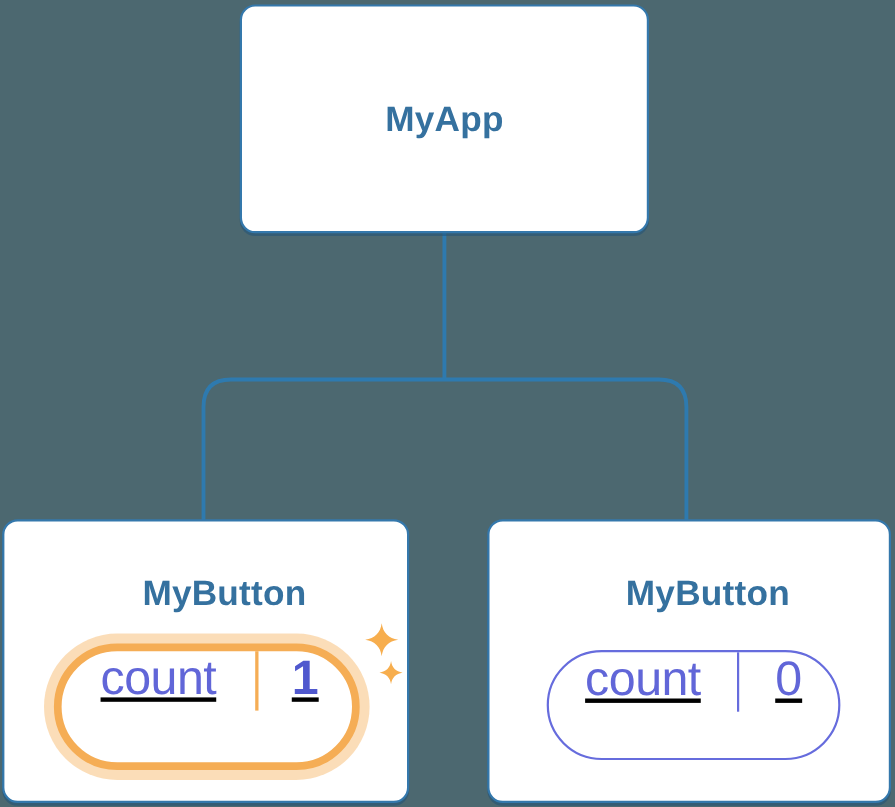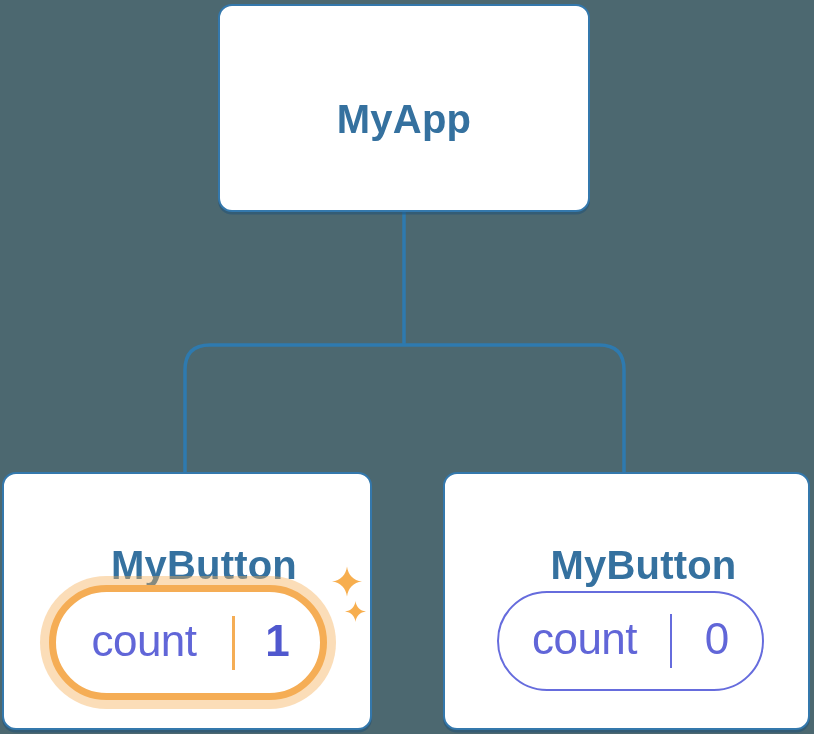--- a/index.html
+++ b/index.html
@@ -36,38 +36,38 @@
   .card-root {
     left: 218px; top: 4px;
     width: 372px; height: 208px;
     display: flex; align-items: center; justify-content: center;
   }
   .card-child-left  { left: 2px;   top: 472px; width: 370px; height: 258px; }
   .card-child-right { left: 443px; top: 472px; width: 367px; height: 258px; }
 
   .node-title {
     color: var(--title-text, #35719F);
-    font-size: 40px;
+    font-size: 32px;
     font-weight: 600;
     letter-spacing: 0.2px;
-    margin-top: 22px;
   }
   .child-title {
     position: absolute;
     top: 47px; left: 17px;
     width: 100%;
     text-align: center;
   }
 
   .pill {
     position: absolute;
     box-sizing: border-box;
     background: #FFFFFF;
     display: flex;
-    align-items: center;
+    align-items: flex-start;
+    text-decoration: underline;
   }
   .pill-highlight {
     left: 45px; top: 111px;
     width: 278px; height: 115px;
     border: 7px solid var(--highlight-orange, #F5AD55);
     border-radius: 70px;
     box-shadow: 0 0 0 9px var(--highlight-halo, rgba(245,173,85,0.42));
   }
   .pill-normal {
     left: 52px; top: 117px;

